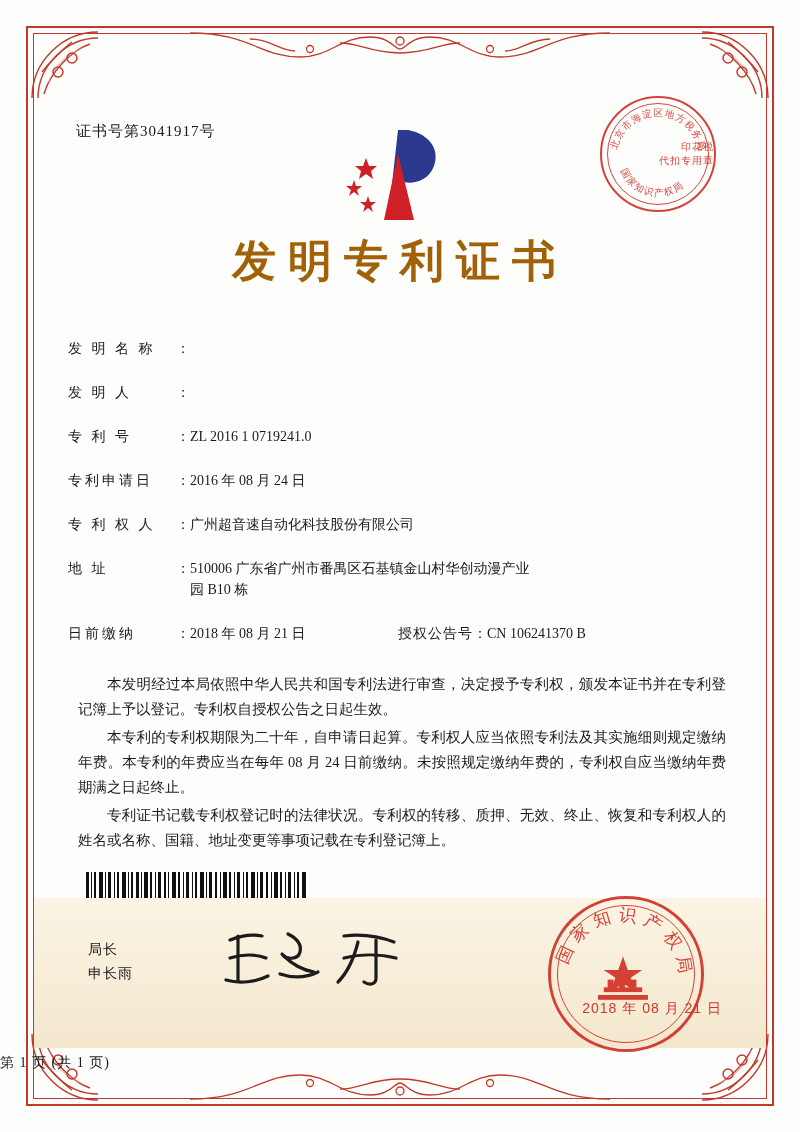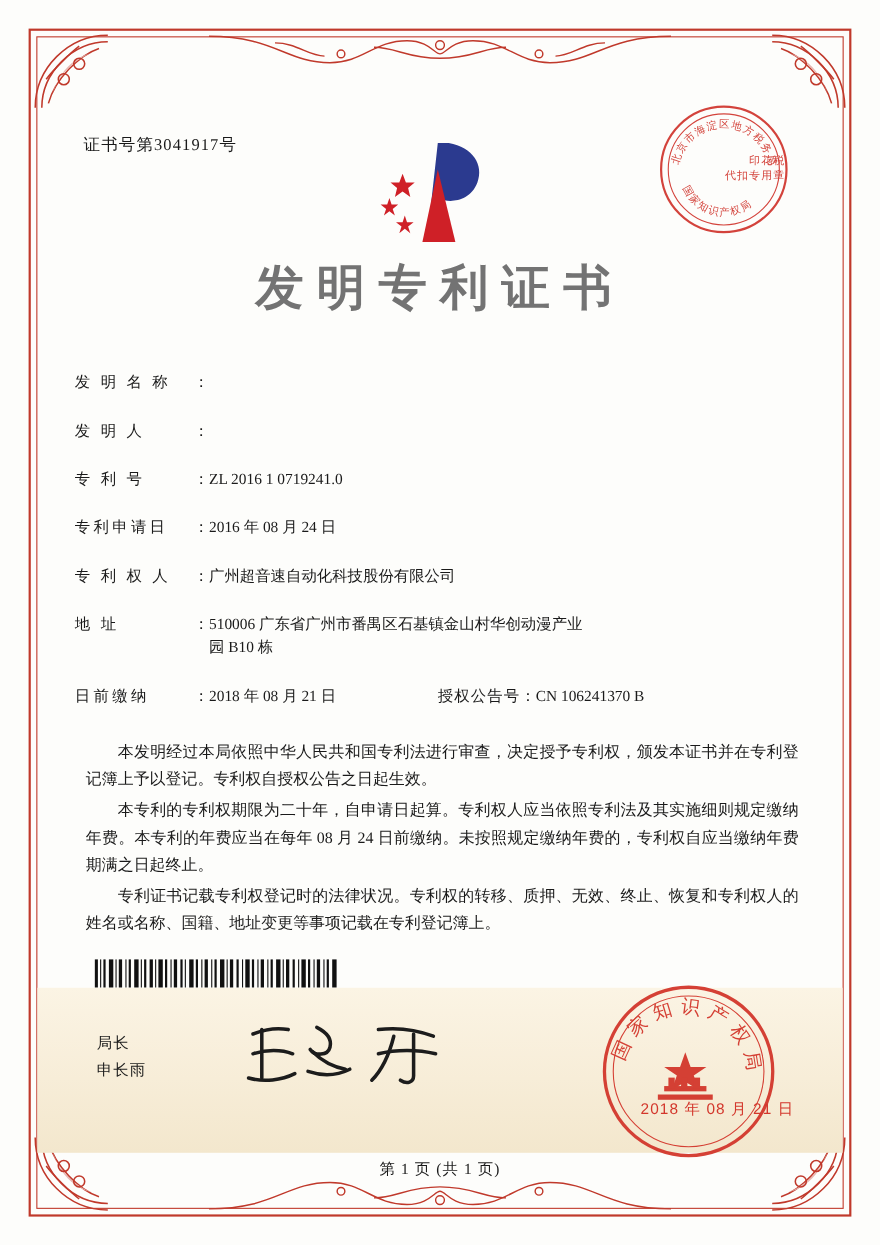--- a/index.html
+++ b/index.html
@@ -113,21 +113,21 @@
 
   
   .title {
     position: absolute;
     left: 0; right: 0;
     top: 232px;
     text-align: center;
     font-size: 44px;
     letter-spacing: 12px;
     font-weight: bold;
-    color: #737373;
+    color: #a16207;
     font-family: "Liberation Serif", "DejaVu Serif", serif;
   }
 
   
   .fields {
     position: absolute;
     left: 68px;
     top: 338px;
     width: 640px;
     font-size: 14px;
@@ -232,21 +232,21 @@
     color: #d3372c;
     letter-spacing: 1px;
     font-family: "Liberation Sans", sans-serif;
   }
 
   
   .page-no {
     position: absolute;
     left: 0; right: 0;
     top: 1054px;
-    text-align: center;
+    text-align: left;
     font-size: 14px;
     letter-spacing: 1px;
   }
 </style>
 </head>
 <body>
 
 <div class="page">
 
   <div class="border-outer"></div>

